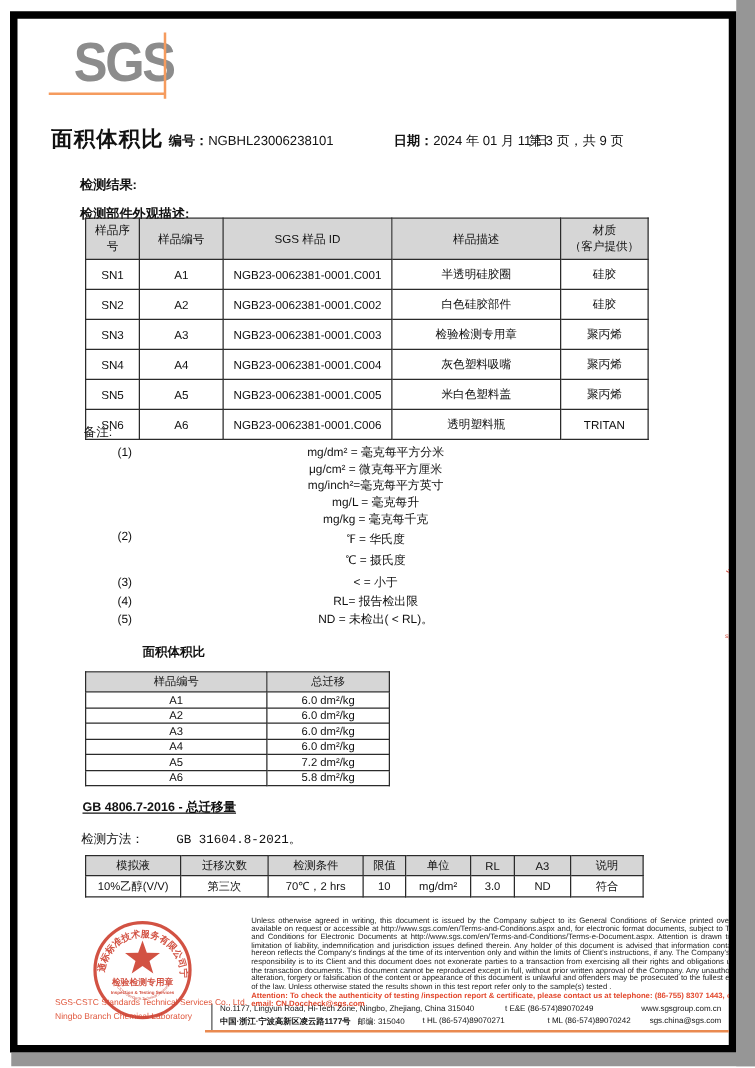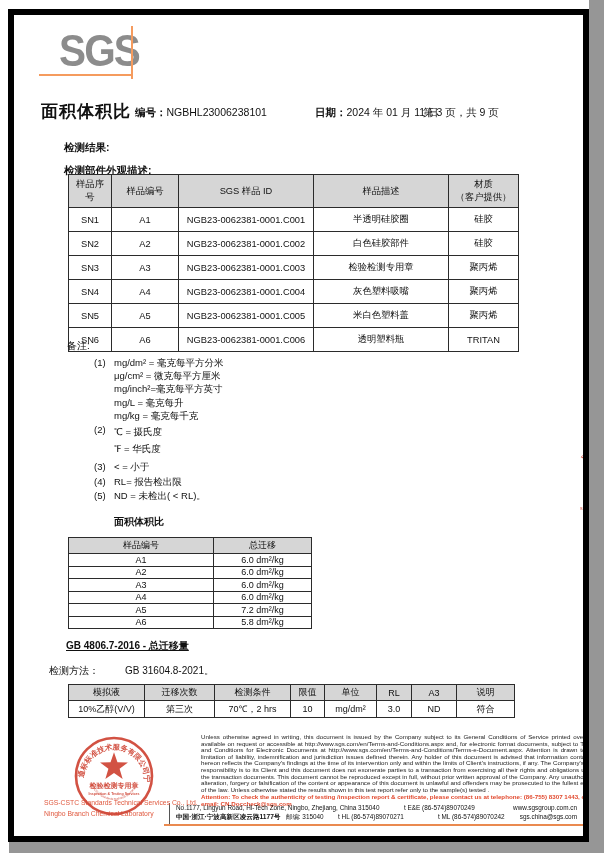--- a/index.html
+++ b/index.html
@@ -31,30 +31,30 @@
 
   .sample-table { position:absolute; left:54px; top:159px; width:450px; }
   .sample-table th { font-size:9.3px; padding:3px 1px; height:28px; }
   .sample-table td { font-size:9.3px; padding:5px 1px; height:22px; }
 
   .notes { position:absolute; left:53px; top:324px; width:420px; font-size:9.5px; color:#111; }
   .notes-heading { font-weight:normal; font-size:10px; margin-bottom:3px; }
   .note-item { display:flex; margin-top:1px; }
   .note-num { width:20px; margin-left:27px; line-height:13.2px; }
   .note-lines { flex:1; }
-  .note-lines div { line-height:13.2px; }
+  .note-lines div { line-height:13.2px;text-align:center; }
   .note-item:nth-child(2) .note-lines div { margin-top:2px; margin-bottom:4px; }
 
   .area-heading { left:52px; top:500px; font-size:10px;margin-left:48px; }
   .area-table { position:absolute; left:54px; top:522px; width:243px; }
   .area-table th { font-size:9px; padding:1px; height:15px; }
   .area-table td { font-size:9px; padding:0 1px; height:12.5px; }
 
   .gb-heading { left:52px; top:624px; font-size:10px; text-decoration:underline; }
-  .method-row { position:absolute; left:35px; top:649px; font-size:10px; color:#111; }
+  .method-row { position:absolute; left:51px; top:649px; font-size:10px; color:#111;font-family:Liberation Mono, monospace; }
   .method-row .lbl { font-weight:normal; }
   .method-row .val { margin-left:26px; }
   .gb-table { position:absolute; left:54px; top:669px; width:446px; }
   .gb-table th { font-size:9px; padding:1px; height:15px; }
   .gb-table td { font-size:9px; padding:1px; height:14px; }
 
   
   .legal-block { position:absolute; left:187px; top:719px; width:396px; }
   .legal-text { font-size:6.2px; line-height:6.6px; text-align:justify; color:#1c1c1c; }
   .attention-text { font-size:6.2px; line-height:6.6px; color:#e2492e; font-weight:bold; margin-top:1px; }
@@ -174,22 +174,22 @@
             <div>mg/dm² = 毫克每平方分米</div>
             <div>μg/cm² = 微克每平方厘米</div>
             <div>mg/inch²=毫克每平方英寸</div>
             <div>mg/L = 毫克每升</div>
             <div>mg/kg = 毫克每千克</div>
           </div>
         </div>
         <div class="note-item">
           <span class="note-num">(2)</span>
           <div class="note-lines">
+            <div>℉ = 华氏度</div>
             <div>℃ = 摄氏度</div>
-            <div>℉ = 华氏度</div>
           </div>
         </div>
         <div class="note-item">
           <span class="note-num">(3)</span>
           <div class="note-lines">
             <div>&lt; = 小于</div>
           </div>
         </div>
         <div class="note-item">
           <span class="note-num">(4)</span>

